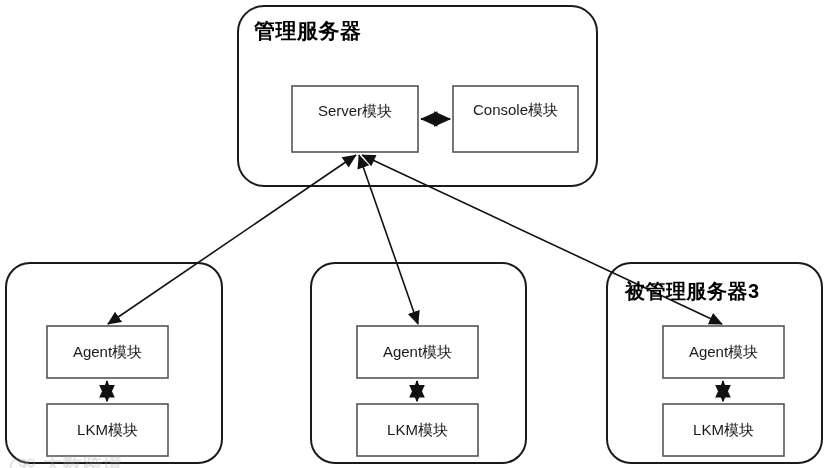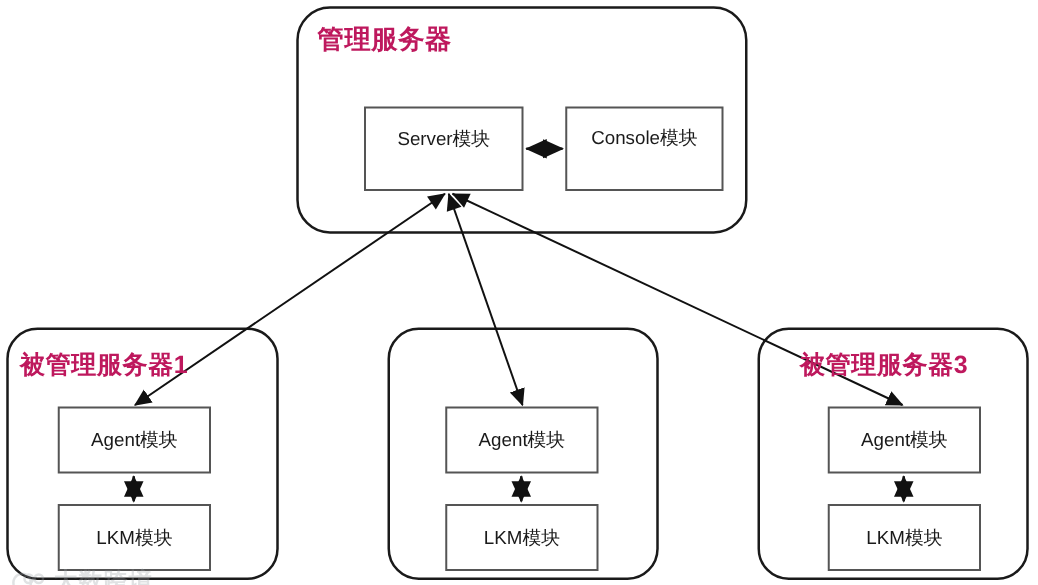--- a/index.html
+++ b/index.html
@@ -19,21 +19,21 @@
     position: absolute;
     left: 0;
     top: 0;
     width: 830px;
     height: 468px;
   }
   .grp-title {
     position: absolute;
     font-size: 20px;
     font-weight: 700;
-    color: #be185d;
+    color: #000000;
     letter-spacing: 0.5px;
     white-space: nowrap;
   }
   .grp-title.main {
     font-size: 21px;
   }
   .mod-label {
     position: absolute;
     font-size: 15px;
     font-weight: 400;
@@ -109,32 +109,31 @@
 
     <line x1="362" y1="155" x2="722" y2="324" stroke="#111111" stroke-width="1.6" marker-start="url(#arrowStart)" marker-end="url(#arrowEnd)"></line>
   </svg>
 
   <div class="grp-title main" style="left:254px; top:17px;">管理服务器</div>
 
   <div class="mod-label" style="left:292px; top:86px; width:126px; height:50px;">Server模块</div>
 
   <div class="mod-label" style="left:453px; top:86px; width:125px; height:48px;">Console模块</div>
 
-  <div class="grp-title" style="left:16px; top:278px;">被管理服务器1</div>
 
   <div class="mod-label" style="left:47px; top:326px; width:121px; height:52px;">Agent模块</div>
 
   <div class="mod-label" style="left:47px; top:404px; width:121px; height:52px;">LKM模块</div>
 
 
   <div class="mod-label" style="left:357px; top:326px; width:121px; height:52px;">Agent模块</div>
 
   <div class="mod-label" style="left:357px; top:404px; width:121px; height:52px;">LKM模块</div>
 
-  <div class="grp-title" style="left:625px; top:278px;margin-left:15px;">被管理服务器3</div>
+  <div class="grp-title" style="left:625px; top:278px;">被管理服务器3</div>
 
   <div class="mod-label" style="left:663px; top:326px; width:121px; height:52px;">Agent模块</div>
 
   <div class="mod-label" style="left:663px; top:404px; width:121px; height:52px;">LKM模块</div>
 
   <div class="watermark">
     <svg class="wm-mark" viewBox="0 0 30 20">
       <path d="M3,13 a7,7 0 1,1 6,5" fill="none" stroke="#9aa0a6" stroke-width="2"></path>
       <circle cx="15" cy="8" r="3.4" fill="none" stroke="#9aa0a6" stroke-width="2"></circle>
       <circle cx="23" cy="8" r="3.4" fill="none" stroke="#9aa0a6" stroke-width="2"></circle>

